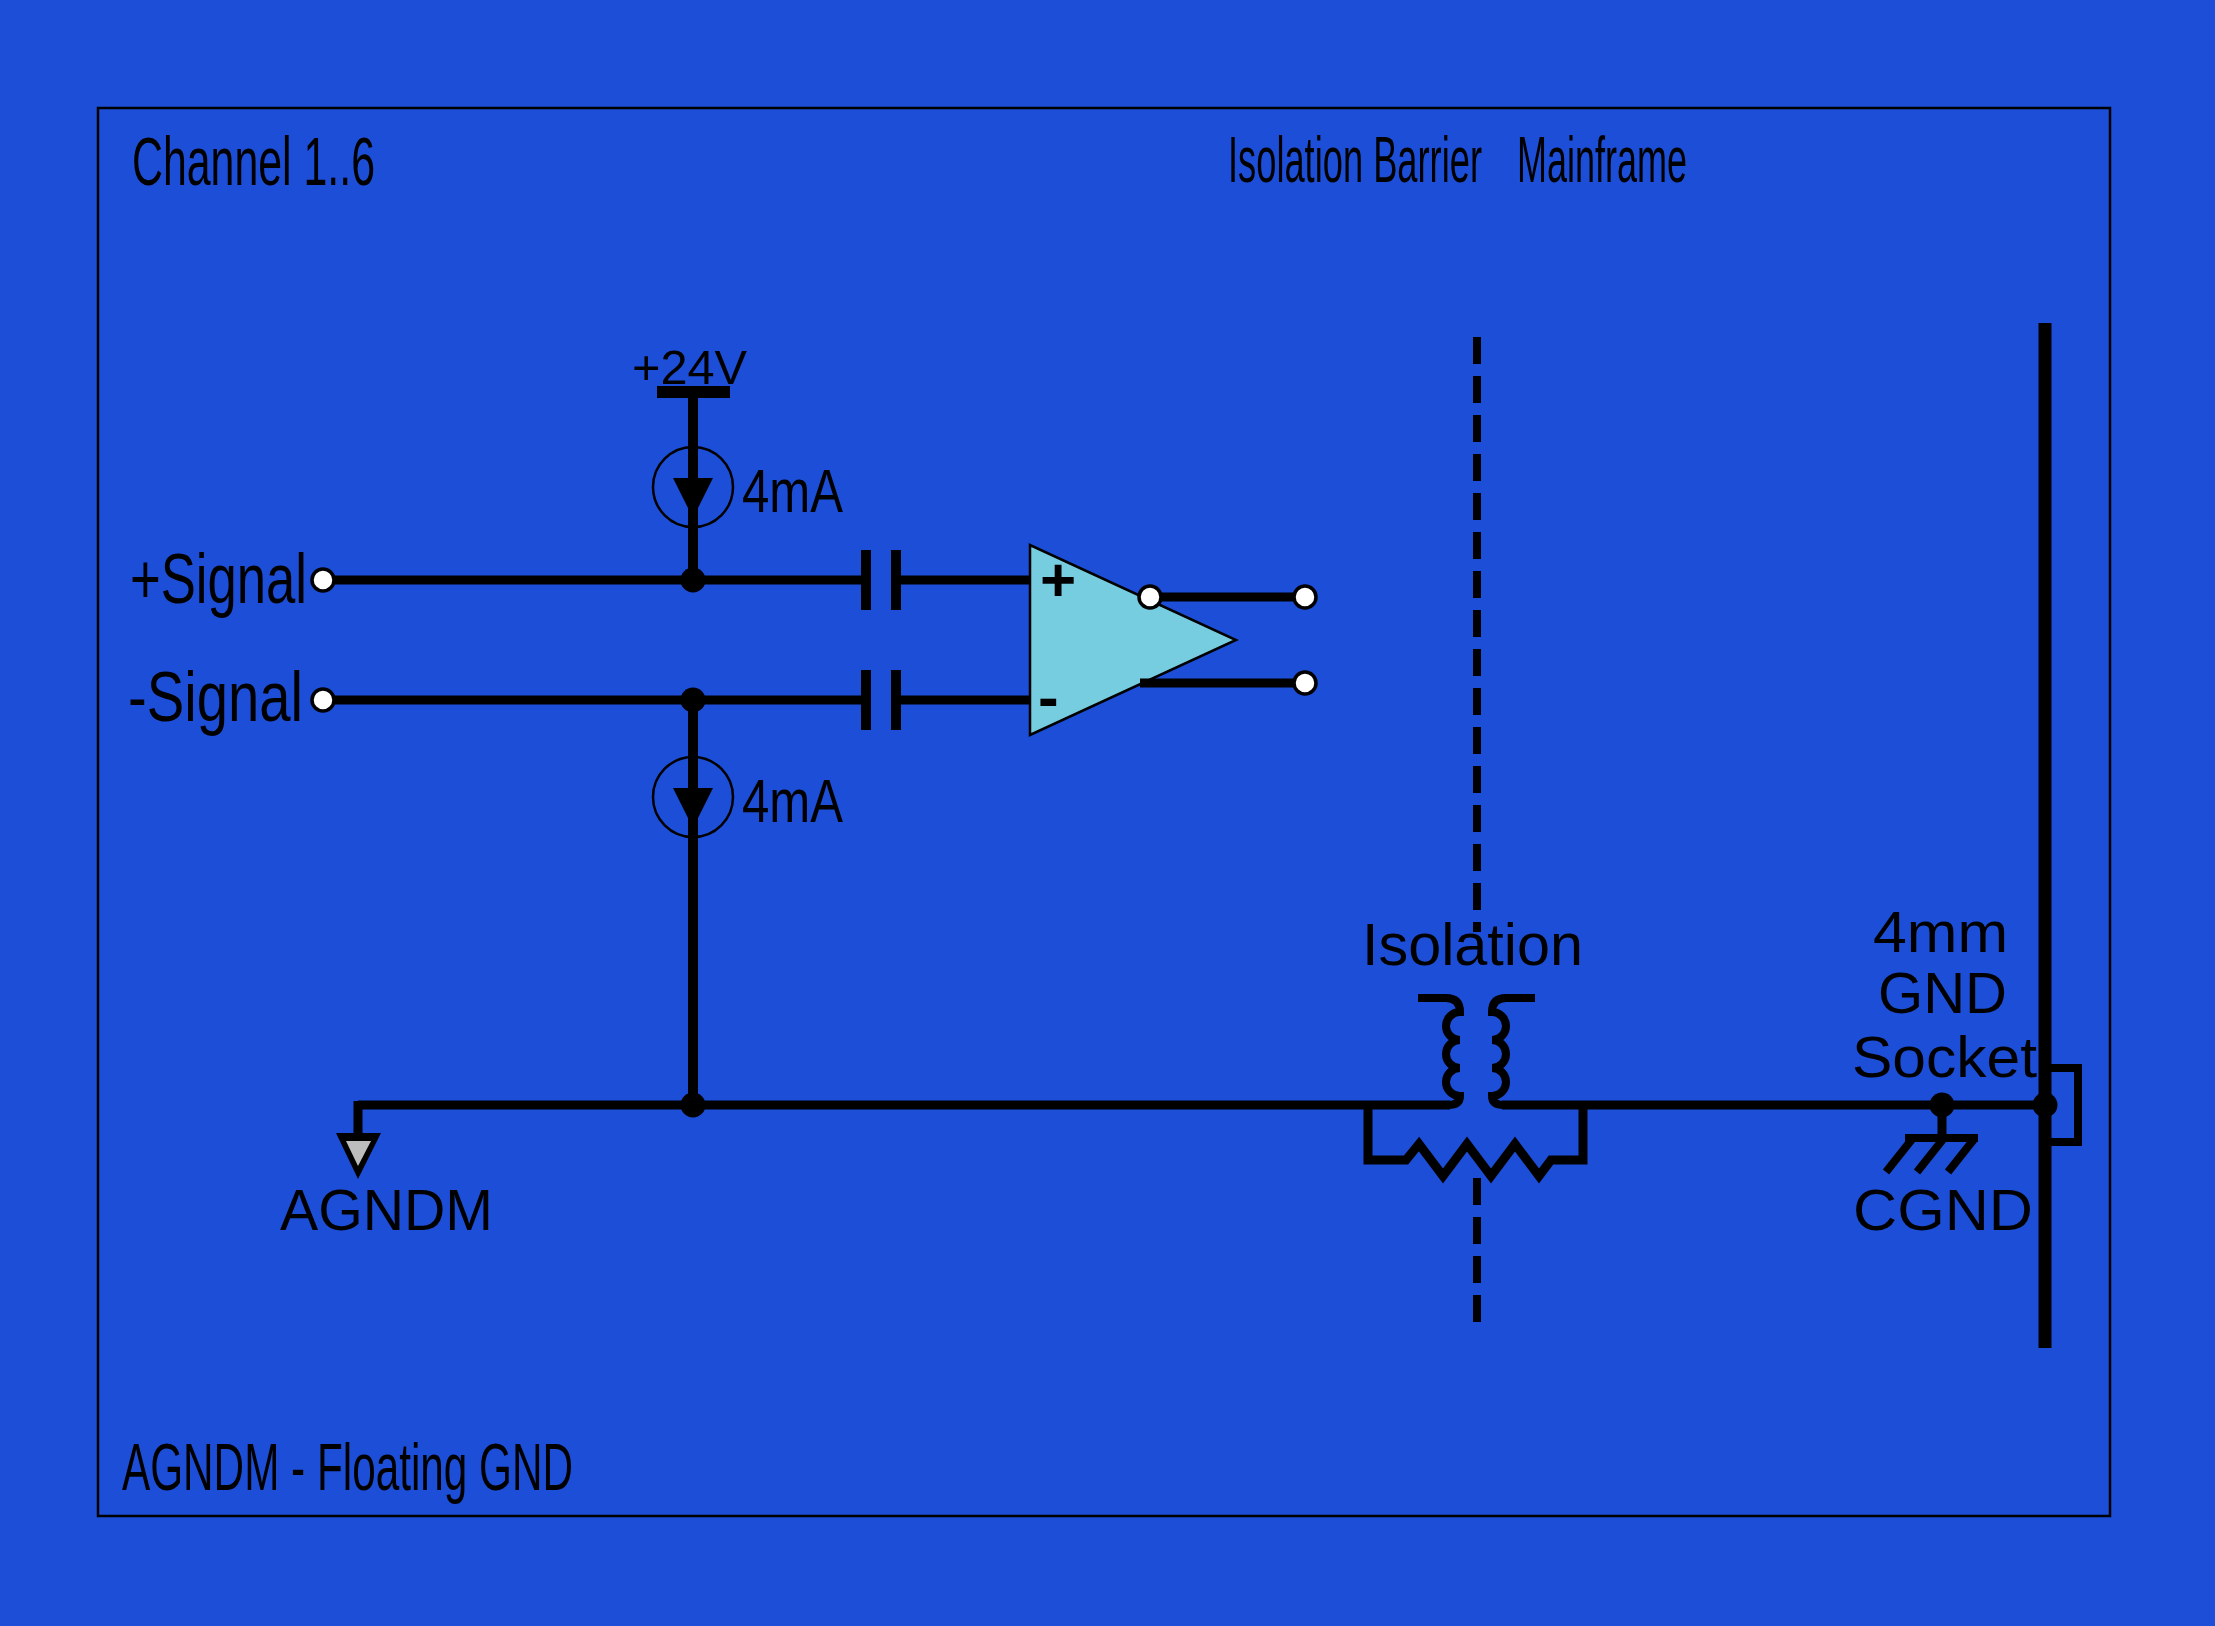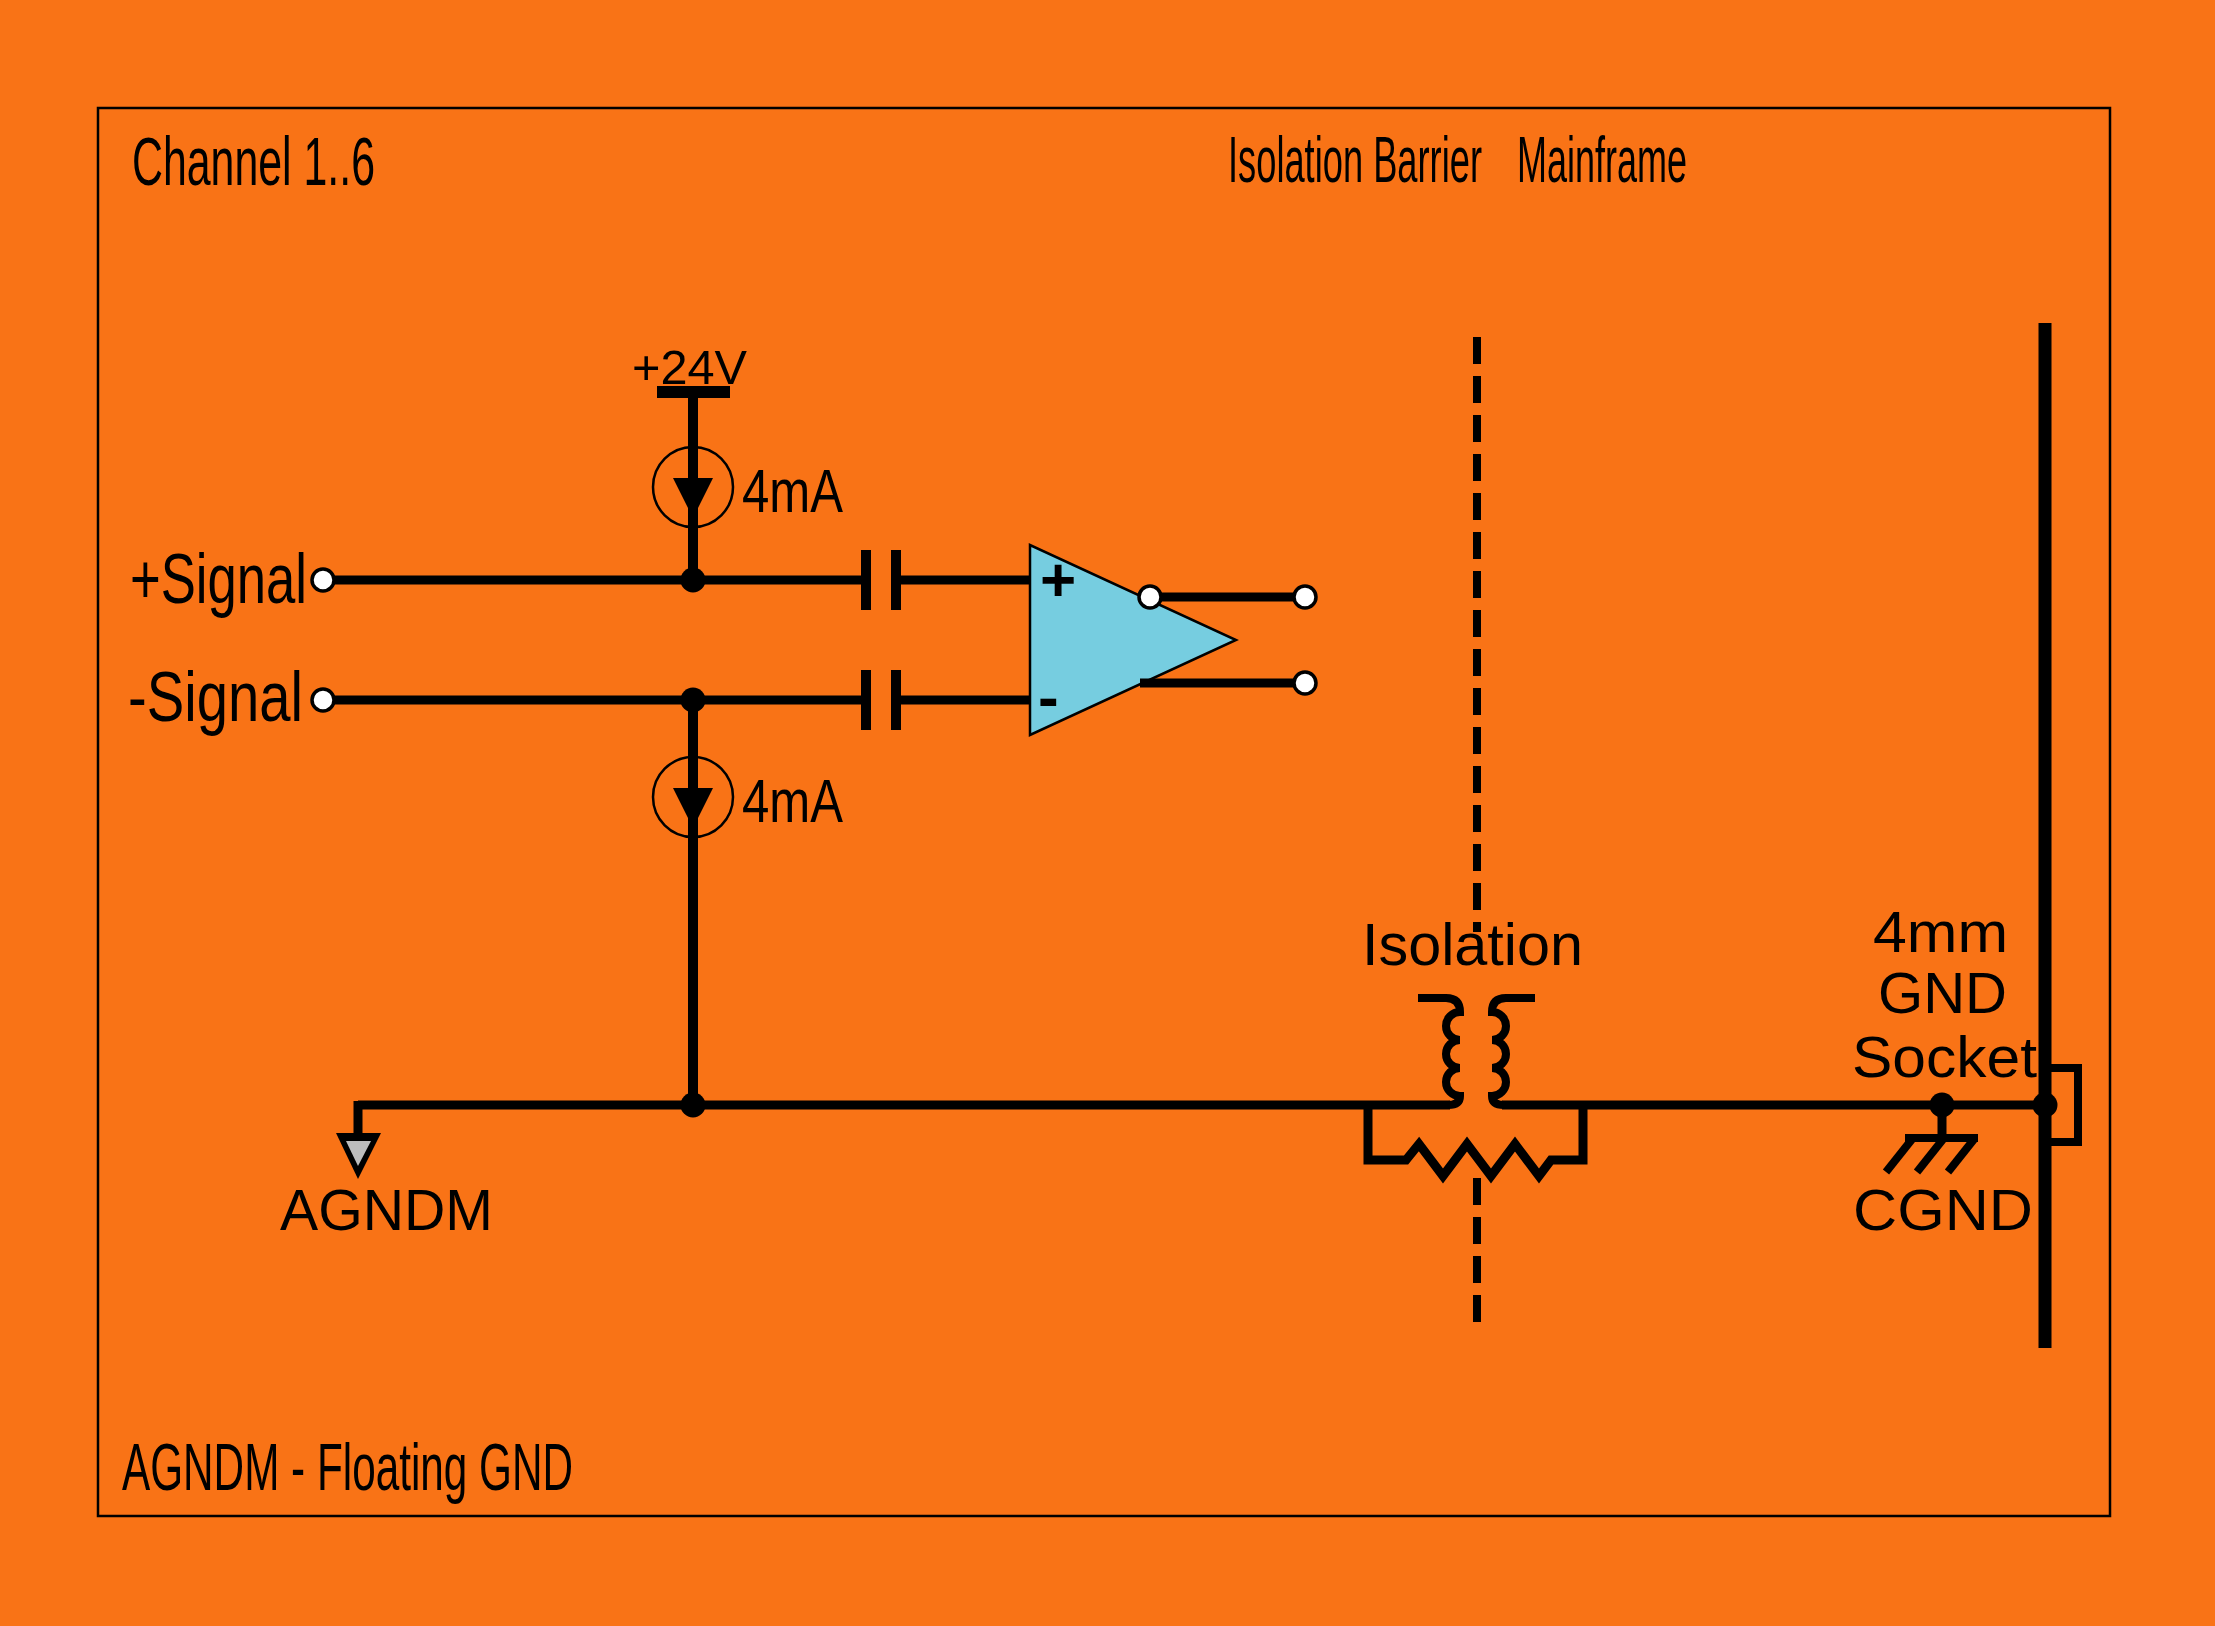--- a/index.html
+++ b/index.html
@@ -1,20 +1,20 @@
 <!DOCTYPE html>
 <html><head>
 <meta charset="utf-8">
 <style>
   html, body { margin: 0; padding: 0; background: #ffffff; }
   .canvas {
     position: relative;
     width: 2215px;
     height: 1626px;
-    background: #f97316;
+    background: #1d4ed8;
     font-family: "Liberation Sans", sans-serif;
   }
   svg text {
     font-family: "Liberation Sans", sans-serif;
     fill: #000000;
   }
 </style>
 </head>
 <body>
 

